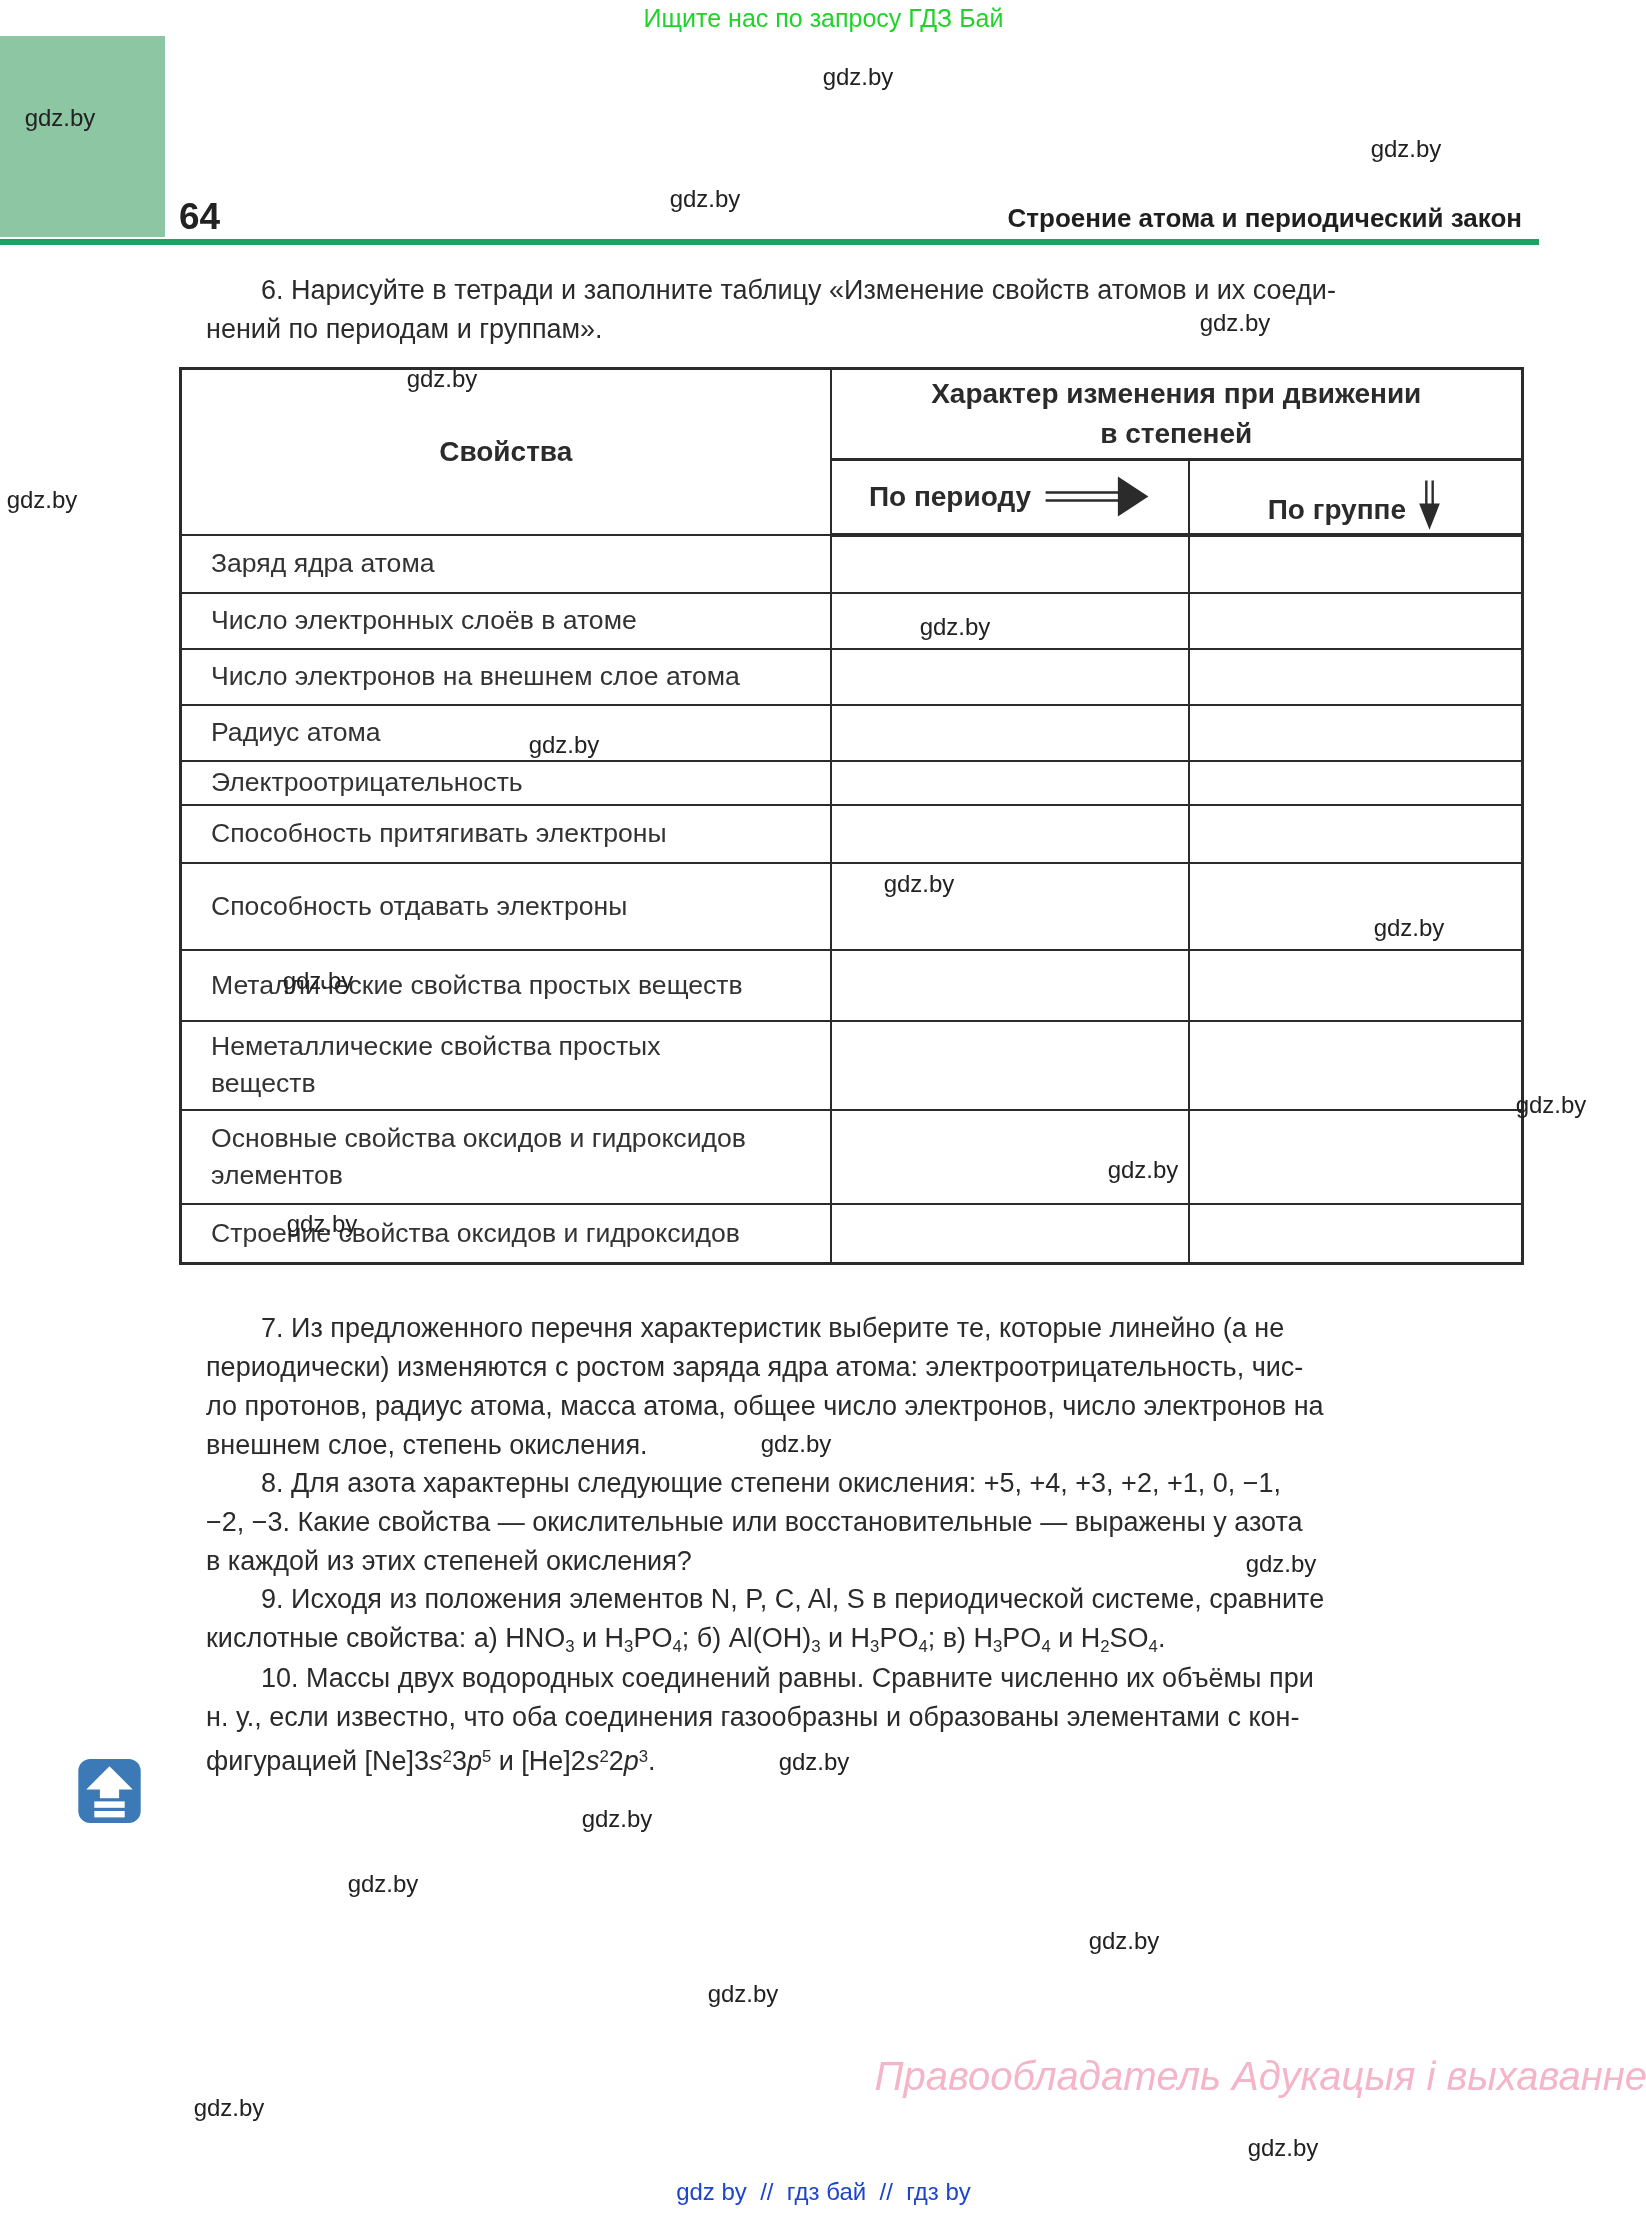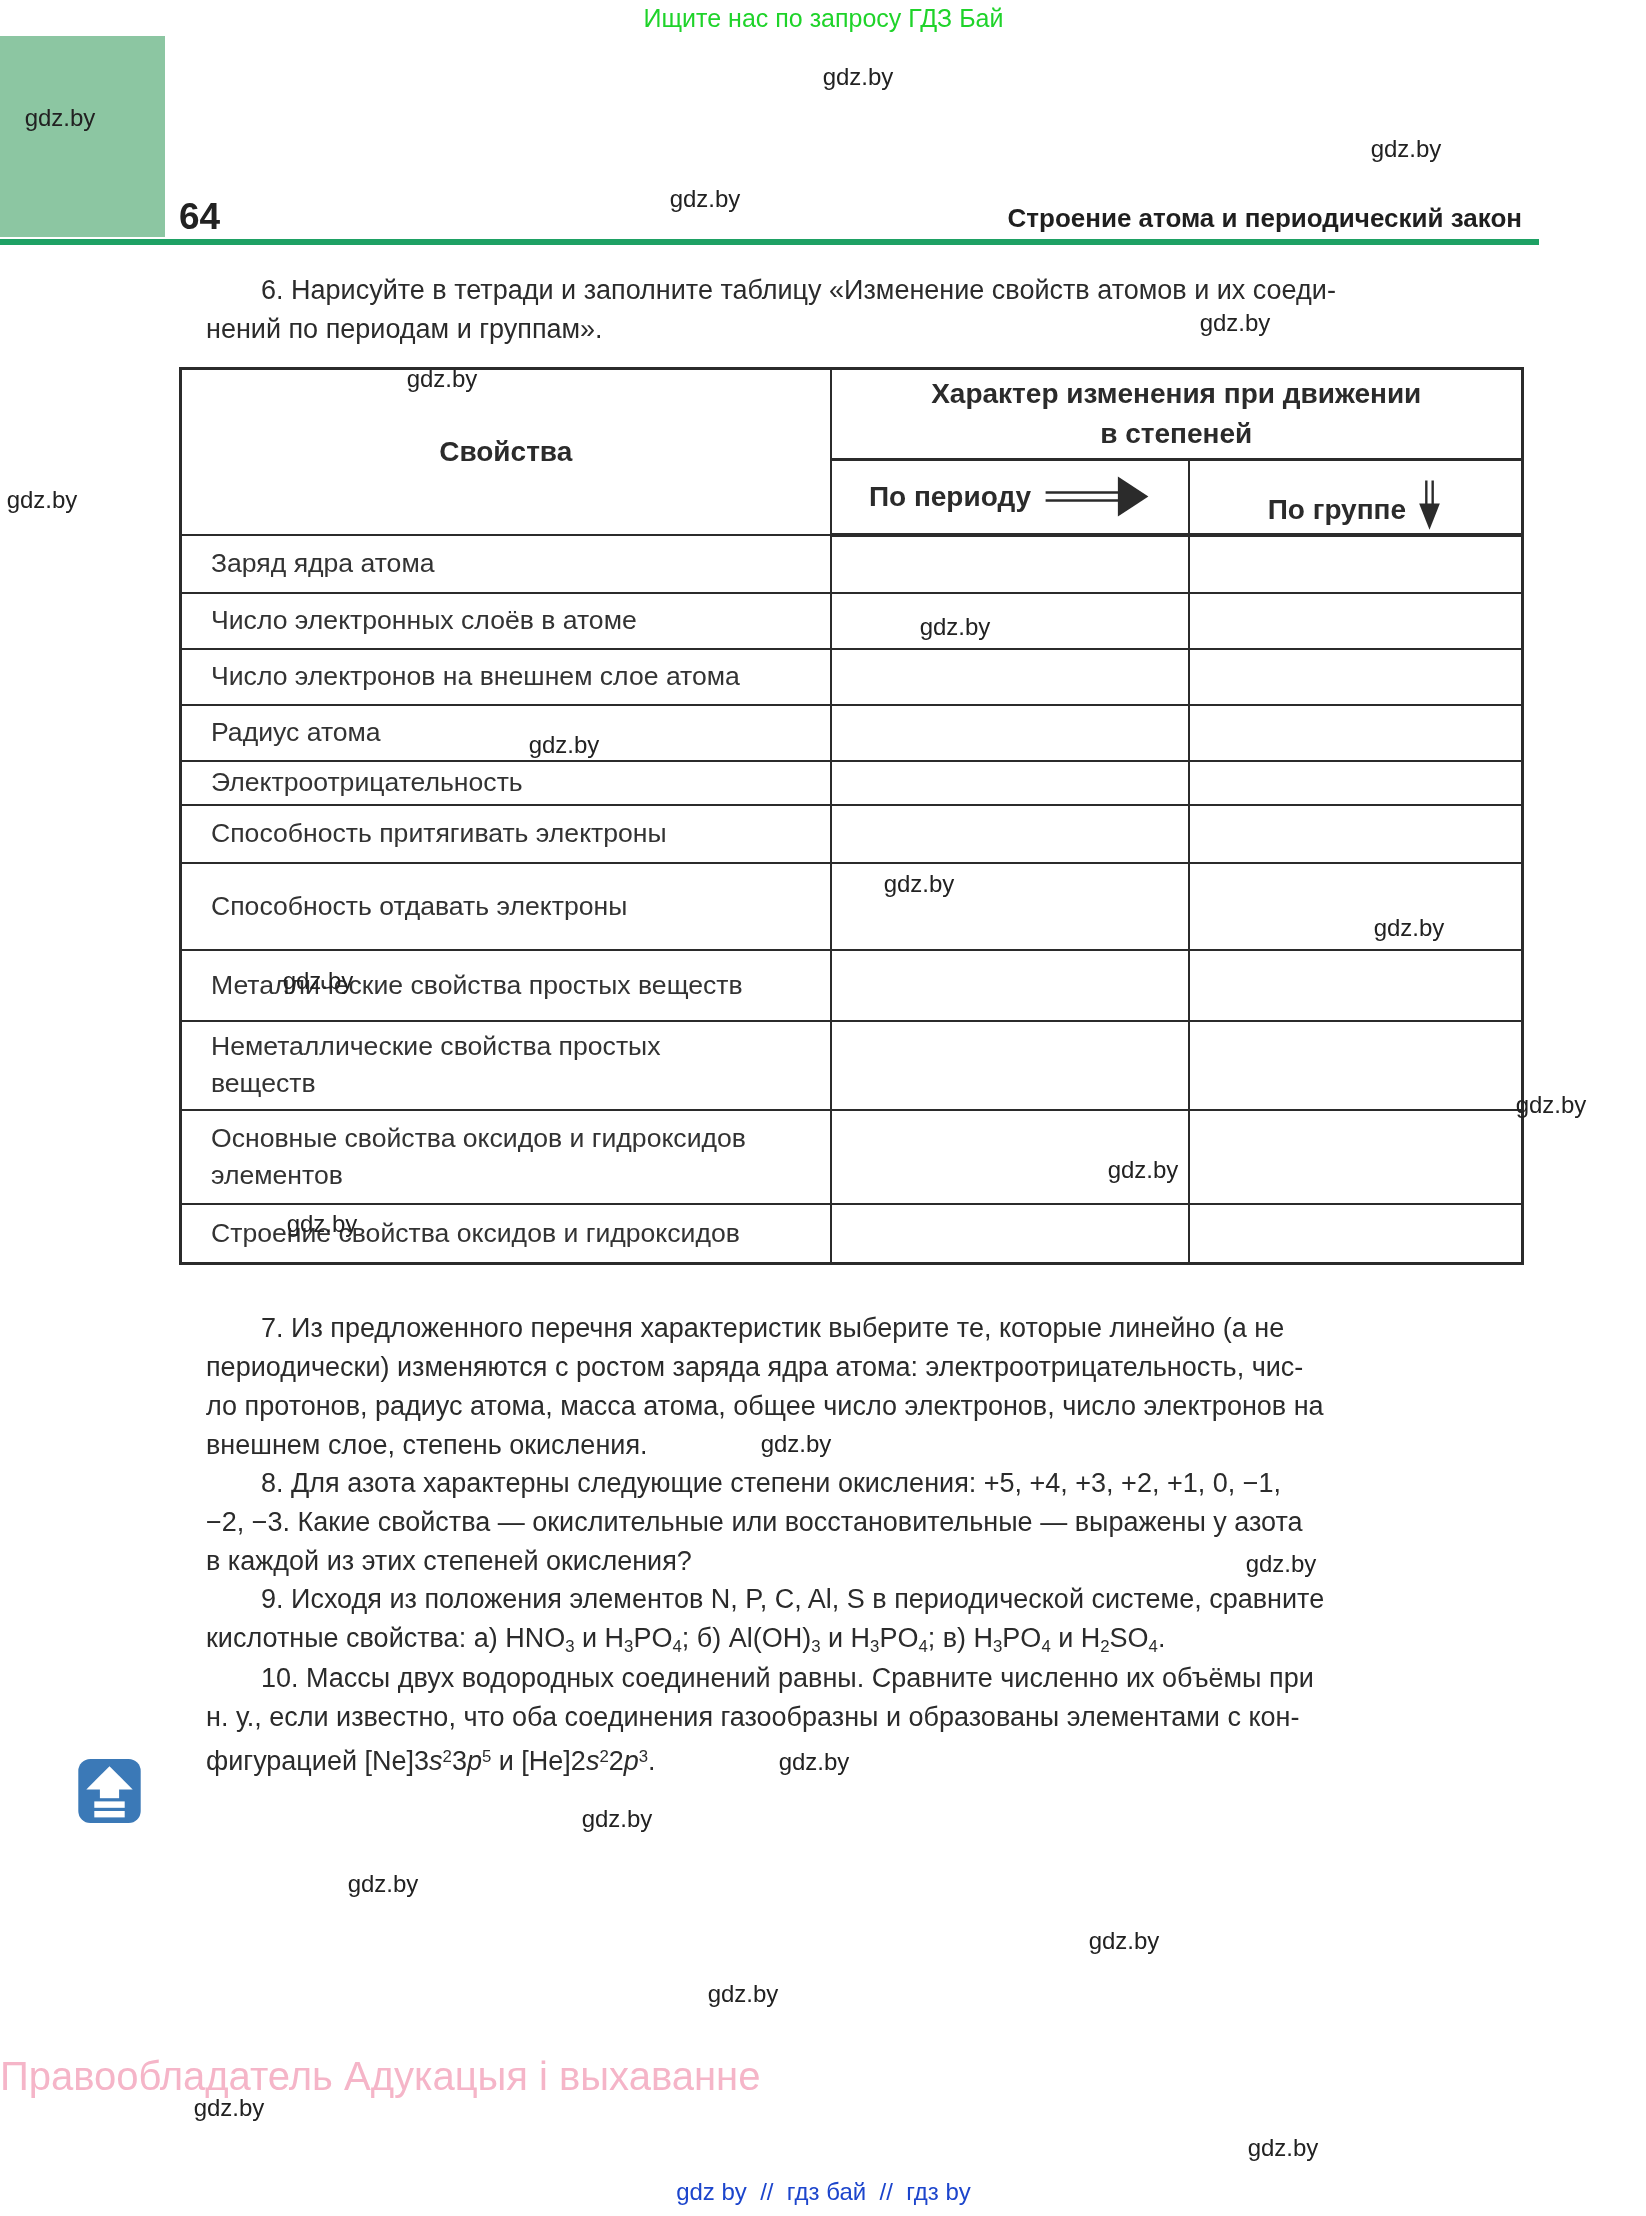--- a/index.html
+++ b/index.html
@@ -29,22 +29,22 @@
   tr.hrow1{height:91px;}
   tr.hrow2{height:75px;}
   td.subh{text-align:center;vertical-align:middle;font-weight:700;font-size:28px;color:#2b2b2b;
         border-bottom:4px solid #2b2b2b !important;}
   td.c1{padding-left:29px;font-size:26.6px;color:#333;line-height:37px;vertical-align:middle;}
   .arrow-right{vertical-align:-13px;margin-left:13px;}
   .arrow-down-wrap{position:relative;top:13px;margin-left:9.7px;display:inline-block;}
   
   .home-icon{position:absolute;left:78px;top:1759px;}
   
-  .pink-footer{position:absolute;top:2054px;left:0;width:100%;text-align:left;
-        font-size:40px;color:#f5b5c8;}
+  .pink-footer{position:absolute;top:2054px;left:0;width:100%;text-align:right;
+        font-size:40px;color:#f5b5c8;font-style:italic;}
   .blue-footer{position:absolute;top:2178px;left:0;width:100%;text-align:center;
         font-size:24px;color:#1c45cc;white-space:pre;}
 </style>
 </head>
 <body>
 
 <div class="page">
 
   <div class="top-banner">Ищите нас по запросу ГДЗ Бай</div>
 

